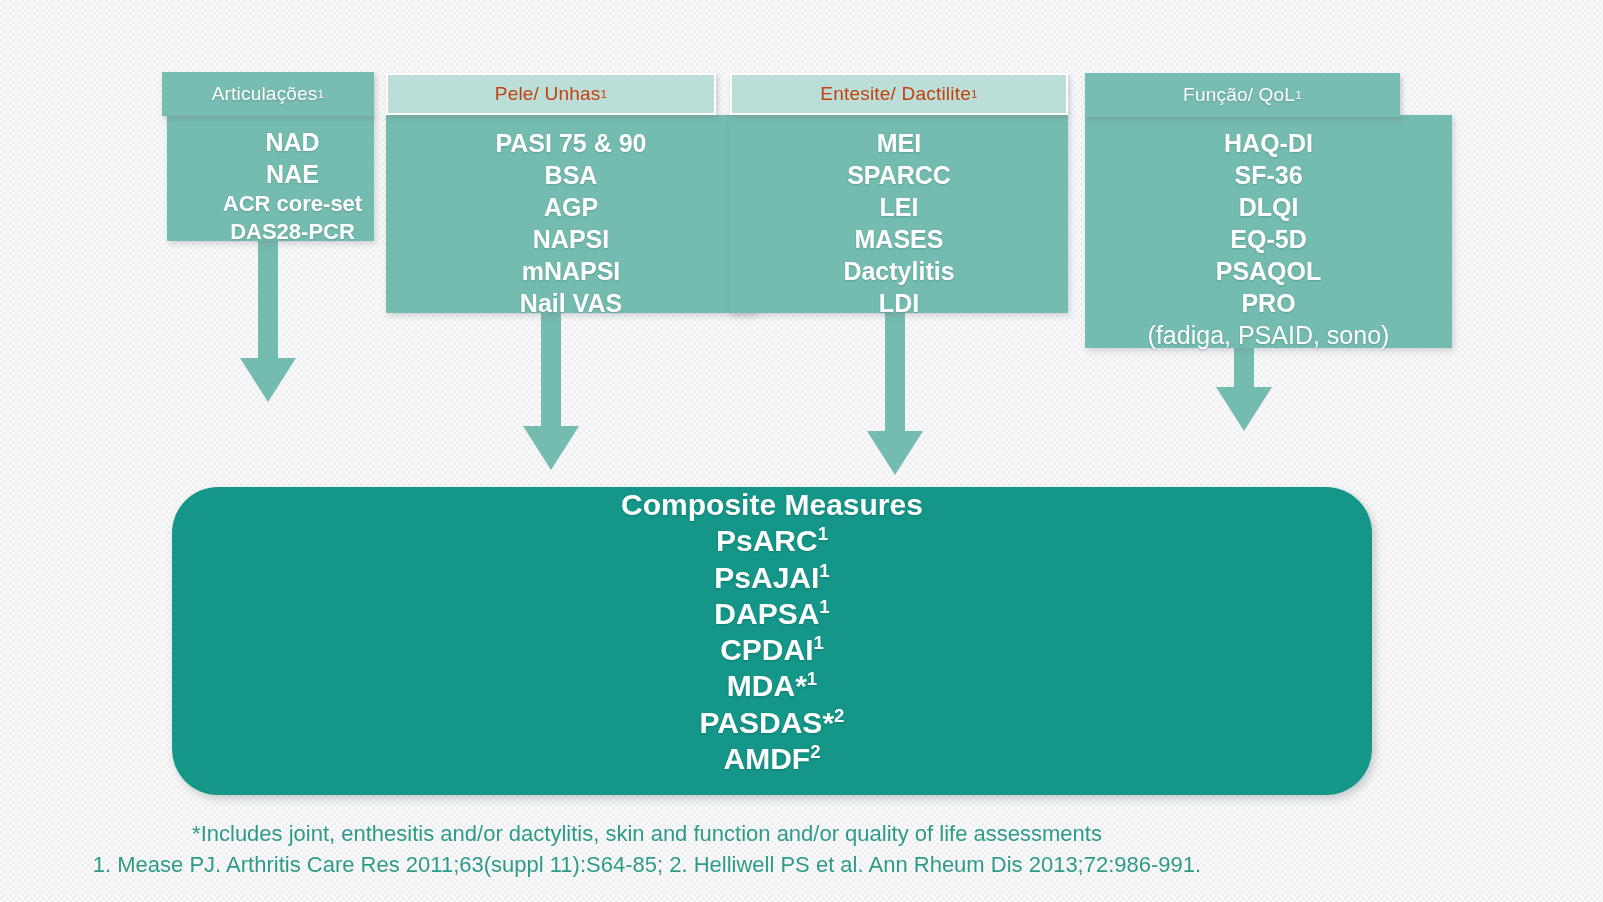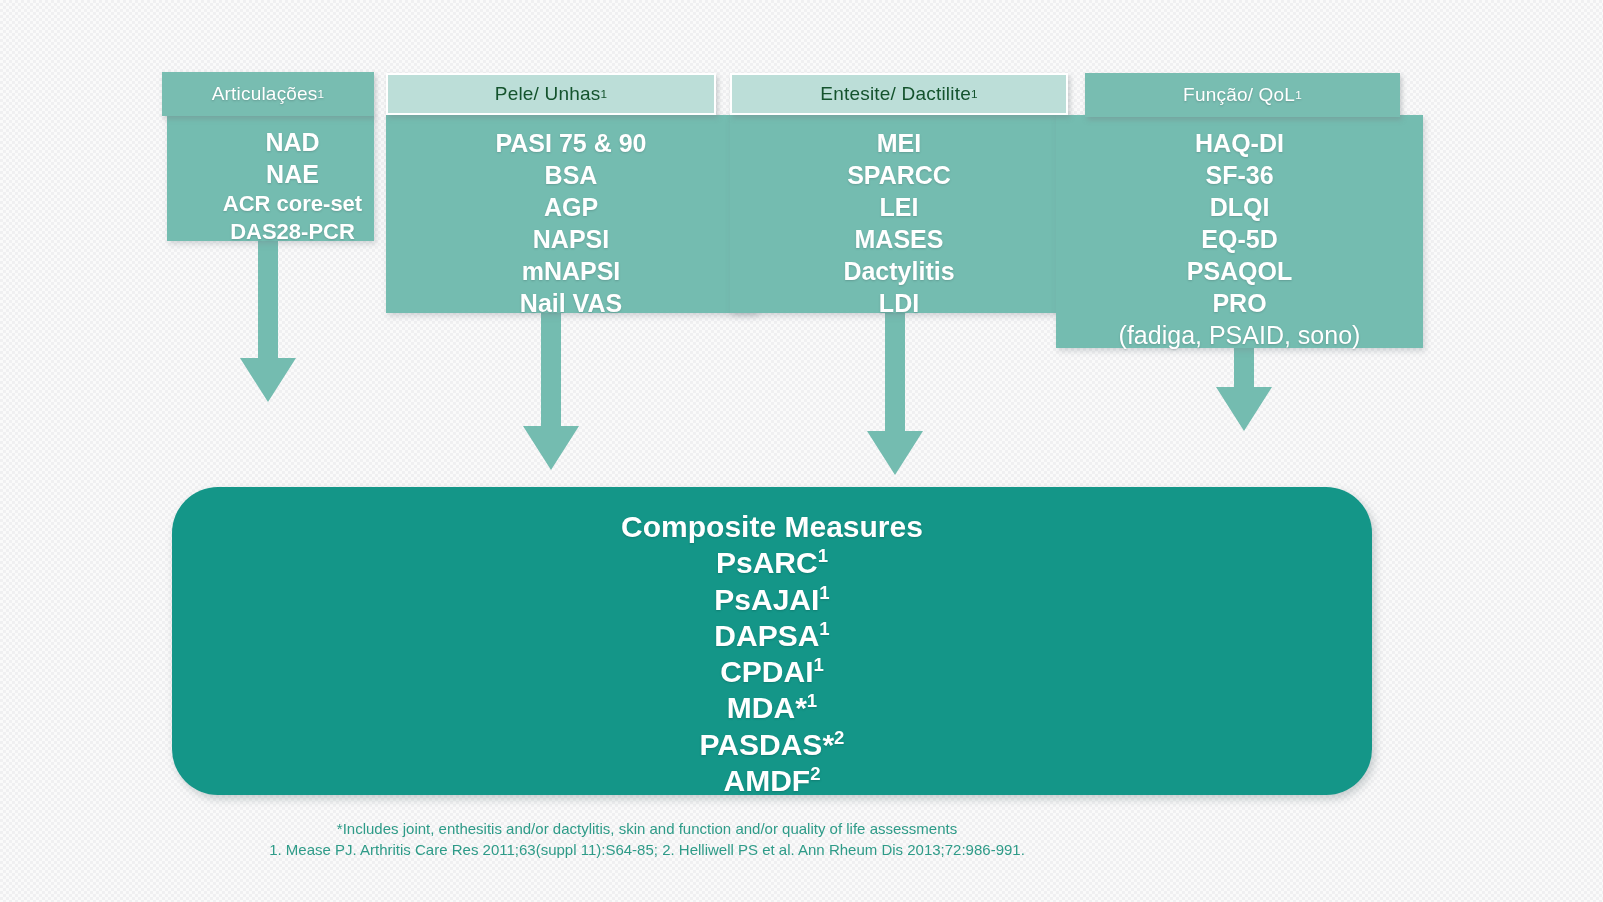--- a/index.html
+++ b/index.html
@@ -45,21 +45,21 @@
     box-shadow: 2px 3px 5px rgba(120,130,135,0.38);
     z-index: 3;
   }
   .col-header.dark {
     background-color: #78bdb1;
     color: #ffffff;
     text-shadow: 0 1px 2px rgba(60,90,90,0.35);
   }
   .col-header.light {
     background-color: #bcded8;
-    color: #14532d;
+    color: #c2410c;
     border: 2px solid #ffffff;
   }
 
   .col-body {
     position: absolute;
     box-sizing: border-box;
     background-color: #74bcb0;
     color: #ffffff;
     font-weight: bold;
     font-size: 25px;
@@ -100,41 +100,40 @@
   #composite-box {
     position: absolute;
     box-sizing: border-box;
     background-color: #149688;
     border-radius: 46px;
     color: #ffffff;
     display: flex;
     flex-direction: column;
     align-items: center;
     justify-content: flex-start;
-    padding-top: 22px;
     box-shadow: 3px 4px 8px rgba(110,125,130,0.35);
     z-index: 4;
   }
   #composite-box .cline {
     font-weight: bold;
     font-size: 30px;
     line-height: 1.21;
     text-align: center;
     white-space: nowrap;
     text-shadow: 0 1px 2px rgba(10,70,65,0.30);
   }
 
   
   #footnotes {
     position: absolute;
     left: 0;
     width: 1294px;
     text-align: center;
     color: #2e9b88;
-    font-size: 15px;
+    font-size: 22px;
     line-height: 1.42;
   }
   #footnotes .fline { display: block; white-space: nowrap; }
 </style>
 </head>
 <body>
 
 <div id="slide">
 
   <div class="col-group">
@@ -178,21 +177,21 @@
       <span class="line">Dactylitis</span>
       <span class="line">LDI</span>
     </div>
   </div>
 
   <div class="col-group">
     <div class="col-header dark" style="left:1085px; top:73px; width:315px; height:44px;">
       <span>Função/ QoL</span>
         <span class="sup">1</span>
     </div>
-    <div class="col-body" style="left:1056px; top:115px; width:367px; height:233px;">
+    <div class="col-body" style="left:1085px; top:115px; width:367px; height:233px;">
       <span class="line">HAQ-DI</span>
       <span class="line">SF-36</span>
       <span class="line">DLQI</span>
       <span class="line">EQ-5D</span>
       <span class="line">PSAQOL</span>
       <span class="line">PRO</span>
       <span class="line normal-weight">(fadiga, PSAID, sono)</span>
     </div>
   </div>
 

